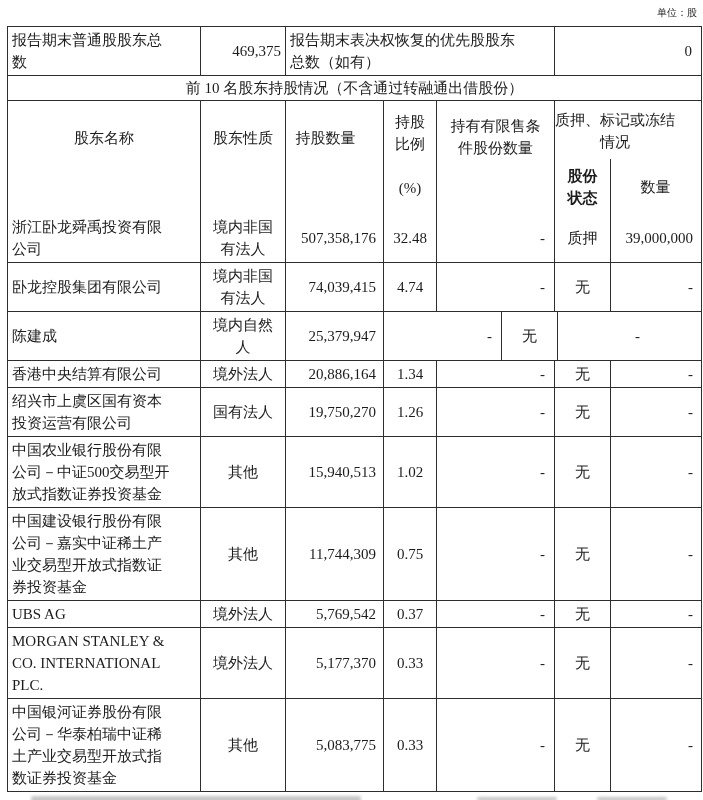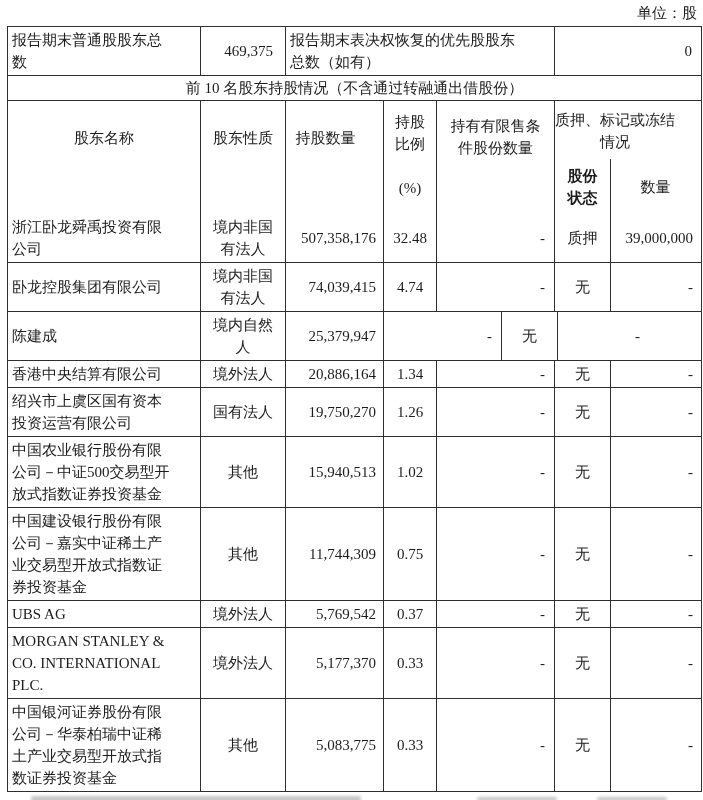--- a/index.html
+++ b/index.html
@@ -14,21 +14,21 @@
     color:var(--txt);
     font-size:15px;
     line-height:22px;
     position:relative;
     height:800px;
     overflow:hidden;
   }
   .unit-line{
     text-align:right;
     padding:2px 6px 2px 0;
-    font-size:15px;
+    font-size:10px;
   }
   .doc-table{
     margin-left:7px;
     width:695px;
     border:1.5px solid var(--bc);
   }
   .row{display:flex;align-items:stretch;}
   .row + .row{border-top:1px solid var(--bc);}
   .cell{
     border-right:1px solid var(--bc);
@@ -43,21 +43,21 @@
   .c-name{width:193px;justify-content:flex-start;text-align:left;}
   .c-nature{width:85px;justify-content:center;text-align:center;}
   .c-shares{width:98px;justify-content:flex-end;text-align:right;padding-right:7px;}
   .c-ratio{width:53px;justify-content:center;text-align:center;}
   .c-restricted{width:118px;justify-content:flex-end;text-align:right;padding-right:9px;}
   .c-status{width:56px;justify-content:center;text-align:center;}
   .c-qty{width:89px;justify-content:flex-end;text-align:right;padding-right:7px;}
 
   
   .c-sum-a{width:193px;justify-content:flex-start;text-align:left;}
-  .c-sum-b{width:85px;justify-content:flex-end;text-align:center;padding-right:12px;}
+  .c-sum-b{width:85px;justify-content:flex-end;text-align:center;padding-right:4px;}
   .c-sum-c{width:269px;justify-content:flex-start;text-align:left;}
   .c-sum-d{width:145px;justify-content:flex-end;text-align:right;padding-right:8px;}
   .summary-row .cell{min-height:48px;}
 
   
   .section-row{min-height:24px;}
   .section-row .cell{
     width:100%;
     justify-content:center;
     text-align:center;

